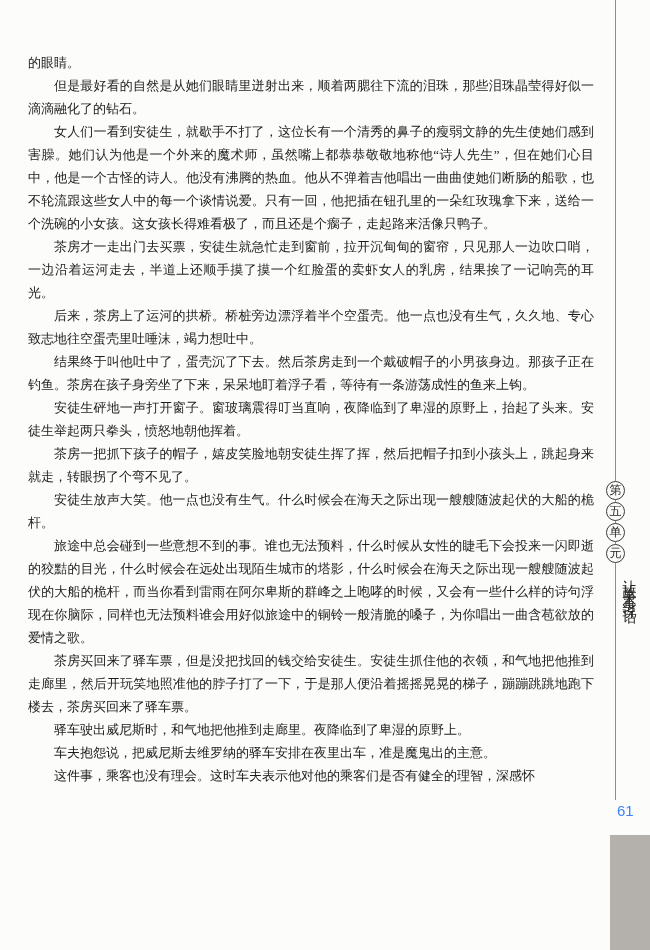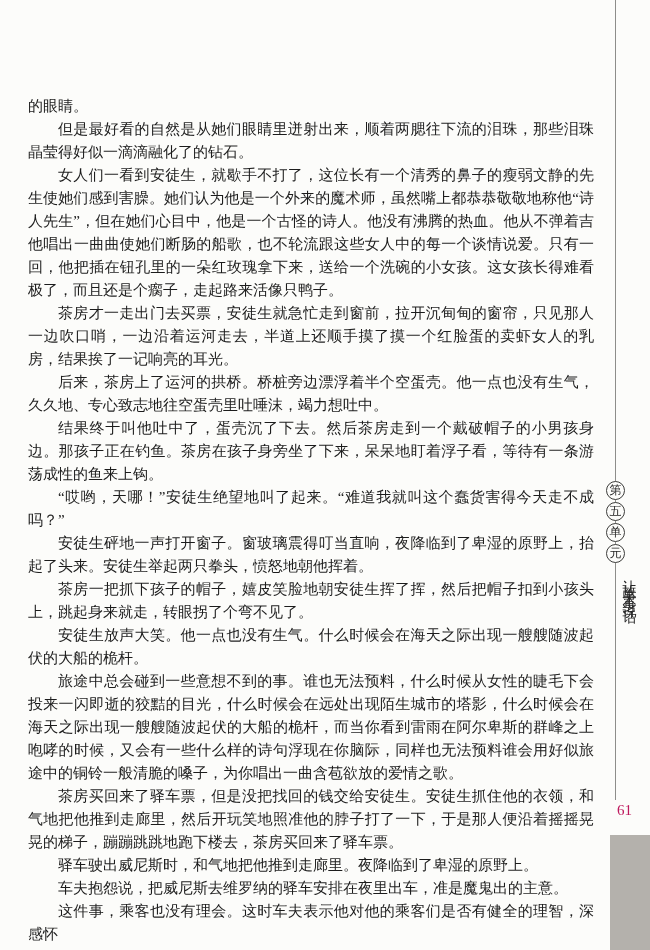--- a/index.html
+++ b/index.html
@@ -9,26 +9,25 @@
     height: 950px;
     background: #fcfcfa;
     overflow: hidden;
     font-family: "Liberation Serif", serif;
   }
   .body-text {
     position: absolute;
     left: 28px;
     top: 51px;
     width: 566px;
-    font-size: 15px;
+    font-size: 13px;
     line-height: 23px;
     color: #1c1c1c;
     text-align: justify;
     text-justify: inter-ideograph;
-    margin-top: 44px;
   }
   .body-text p.para { margin: 0; }
   .body-text p.indent { text-indent: 2em; }
   .side-rule {
     position: absolute;
     left: 615px;
     top: 0;
     width: 1px;
     height: 800px;
     background: #8d8d8a;
@@ -59,23 +58,23 @@
     top: 568px;
     writing-mode: vertical-rl;
     font-size: 14px;
     letter-spacing: 5px;
     color: #262626;
   }
   .page-number {
     position: absolute;
     left: 617px;
     top: 802px;
-    font-family: Liberation Serif, serif;
+    font-family: Liberation Sans, sans-serif;
     font-size: 15px;
-    color: #be185d;
+    color: #3b82f6;
   }
   .gray-block {
     position: absolute;
     left: 610px;
     top: 835px;
     width: 40px;
     height: 115px;
     background: #b4b1ac;
   }
 </style>
@@ -84,21 +83,20 @@
 
 <div class="page">
 
   <div class="body-text">
       <p class="para">的眼睛。</p>
       <p class="para indent">但是最好看的自然是从她们眼睛里迸射出来，顺着两腮往下流的泪珠，那些泪珠晶莹得好似一滴滴融化了的钻石。</p>
       <p class="para indent">女人们一看到安徒生，就歇手不打了，这位长有一个清秀的鼻子的瘦弱文静的先生使她们感到害臊。她们认为他是一个外来的魔术师，虽然嘴上都恭恭敬敬地称他“诗人先生”，但在她们心目中，他是一个古怪的诗人。他没有沸腾的热血。他从不弹着吉他唱出一曲曲使她们断肠的船歌，也不轮流跟这些女人中的每一个谈情说爱。只有一回，他把插在钮孔里的一朵红玫瑰拿下来，送给一个洗碗的小女孩。这女孩长得难看极了，而且还是个瘸子，走起路来活像只鸭子。</p>
       <p class="para indent">茶房才一走出门去买票，安徒生就急忙走到窗前，拉开沉甸甸的窗帘，只见那人一边吹口哨，一边沿着运河走去，半道上还顺手摸了摸一个红脸蛋的卖虾女人的乳房，结果挨了一记响亮的耳光。</p>
       <p class="para indent">后来，茶房上了运河的拱桥。桥桩旁边漂浮着半个空蛋壳。他一点也没有生气，久久地、专心致志地往空蛋壳里吐唾沫，竭力想吐中。</p>
       <p class="para indent">结果终于叫他吐中了，蛋壳沉了下去。然后茶房走到一个戴破帽子的小男孩身边。那孩子正在钓鱼。茶房在孩子身旁坐了下来，呆呆地盯着浮子看，等待有一条游荡成性的鱼来上钩。</p>
-      <p class="para indent">“哎哟，天哪！”安徒生绝望地叫了起来。“难道我就叫这个蠢货害得今天走不成吗？”</p>
       <p class="para indent">安徒生砰地一声打开窗子。窗玻璃震得叮当直响，夜降临到了卑湿的原野上，抬起了头来。安徒生举起两只拳头，愤怒地朝他挥着。</p>
       <p class="para indent">茶房一把抓下孩子的帽子，嬉皮笑脸地朝安徒生挥了挥，然后把帽子扣到小孩头上，跳起身来就走，转眼拐了个弯不见了。</p>
       <p class="para indent">安徒生放声大笑。他一点也没有生气。什么时候会在海天之际出现一艘艘随波起伏的大船的桅杆。</p>
       <p class="para indent">旅途中总会碰到一些意想不到的事。谁也无法预料，什么时候从女性的睫毛下会投来一闪即逝的狡黠的目光，什么时候会在远处出现陌生城市的塔影，什么时候会在海天之际出现一艘艘随波起伏的大船的桅杆，而当你看到雷雨在阿尔卑斯的群峰之上咆哮的时候，又会有一些什么样的诗句浮现在你脑际，同样也无法预料谁会用好似旅途中的铜铃一般清脆的嗓子，为你唱出一曲含苞欲放的爱情之歌。</p>
       <p class="para indent">茶房买回来了驿车票，但是没把找回的钱交给安徒生。安徒生抓住他的衣领，和气地把他推到走廊里，然后开玩笑地照准他的脖子打了一下，于是那人便沿着摇摇晃晃的梯子，蹦蹦跳跳地跑下楼去，茶房买回来了驿车票。</p>
       <p class="para indent">驿车驶出威尼斯时，和气地把他推到走廊里。夜降临到了卑湿的原野上。</p>
       <p class="para indent">车夫抱怨说，把威尼斯去维罗纳的驿车安排在夜里出车，准是魔鬼出的主意。</p>
       <p class="para indent">这件事，乘客也没有理会。这时车夫表示他对他的乘客们是否有健全的理智，深感怀</p>
     </div>
 

